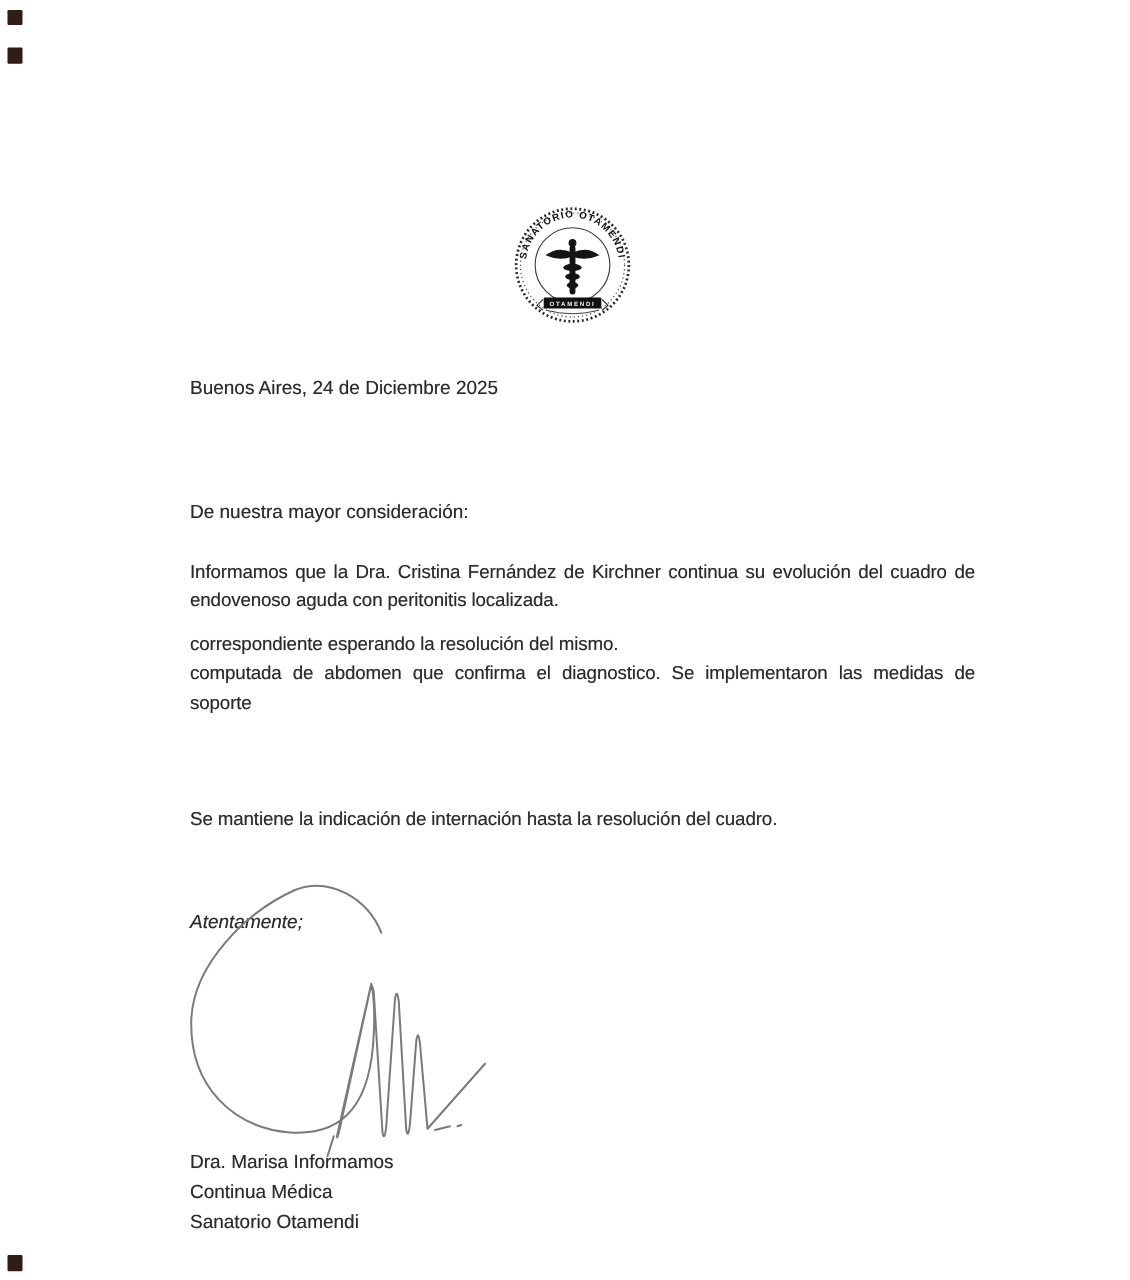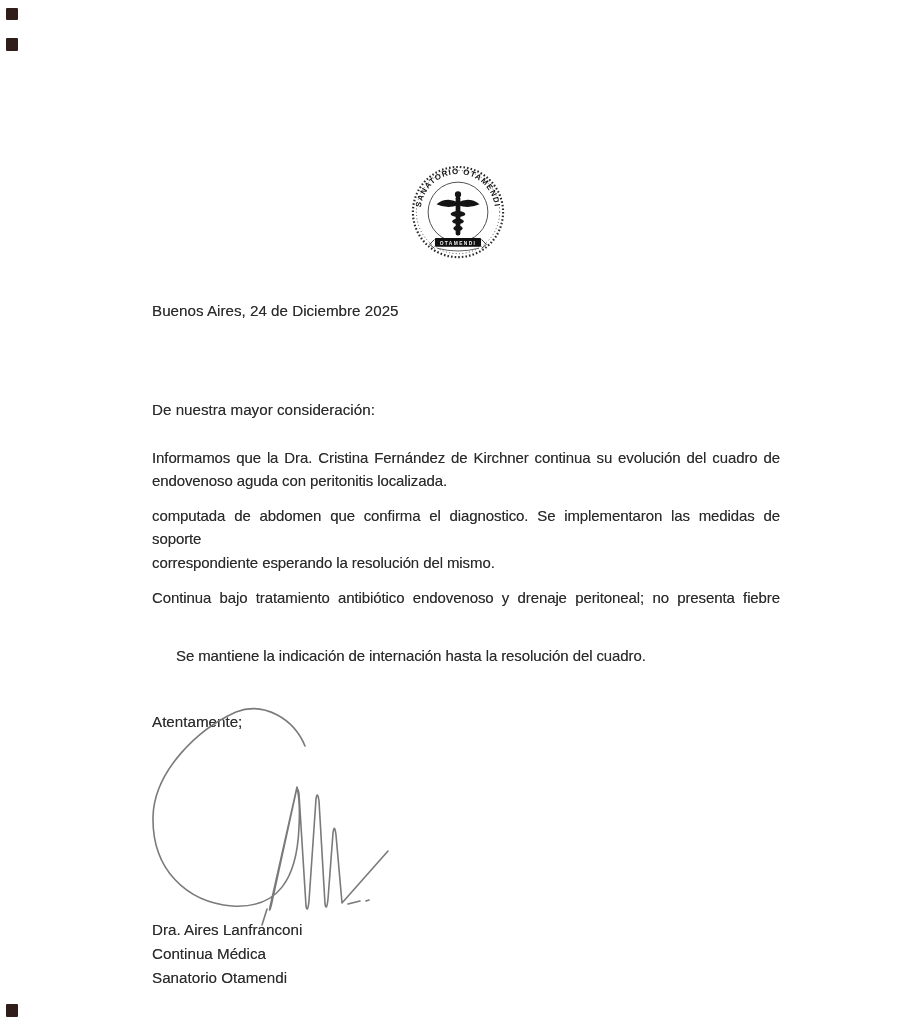--- a/index.html
+++ b/index.html
@@ -18,27 +18,27 @@
   .mark-3{top:1004px;height:13px;}
 
   
   .seal{position:absolute;left:409px;top:161px;width:98px;height:106px;}
 
   
   .tline{position:absolute;left:152px;font-size:15.2px;white-space:nowrap;
          text-shadow:0 0 0.6px rgba(45,45,45,0.55);}
   .date{top:302px;text-align:center;}
   .salutation{top:377px;margin-top:24px;}
-  .closing{top:713px;}
+  .closing{top:729px;font-style:italic;}
 
   .para{position:absolute;left:152px;width:628px;}
   .p1{top:446px;}
   .p2{top:504px;}
   .p3{top:586px;}
-  .p4{top:644px;margin-left:24px;}
+  .p4{top:644px;}
   .ln{font-size:15px;line-height:23.4px;letter-spacing:-0.1px;text-align:left;
       text-shadow:0 0 0.6px rgba(45,45,45,0.55);}
   .ln.j{text-align:justify;text-align-last:justify;}
 
   .signature{position:absolute;left:136px;top:699px;width:260px;height:232px;}
 
   .signer{position:absolute;left:152px;top:918px;font-size:15.2px;line-height:23.8px;
           text-shadow:0 0 0.6px rgba(45,45,45,0.55);}
 </style>
 </head>
@@ -79,26 +79,25 @@
   <div class="tline date">Buenos Aires, 24 de Diciembre 2025</div>
 
   <div class="tline salutation">De nuestra mayor consideración:</div>
 
   <div class="para p1">
     <div class="ln j">Informamos que la Dra. Cristina Fernández de Kirchner continua su evolución del cuadro de</div>
     <div class="ln">endovenoso aguda con peritonitis localizada.</div>
   </div>
 
   <div class="para p2">
+    <div class="ln">correspondiente esperando la resolución del mismo.</div>
     <div class="ln j">computada de abdomen que confirma el diagnostico. Se implementaron las medidas de soporte</div>
-    <div class="ln">correspondiente esperando la resolución del mismo.</div>
   </div>
 
   <div class="para p3">
-    <div class="ln j">Continua bajo tratamiento antibiótico endovenoso y drenaje peritoneal; no presenta fiebre</div>
   </div>
 
   <div class="para p4">
     <div class="ln">Se mantiene la indicación de internación hasta la resolución del cuadro.</div>
   </div>
 
   <div class="tline closing">Atentamente;</div>
 
   <svg class="signature" viewBox="0 0 260 232">
     <path d="M 169,47
@@ -120,18 +119,18 @@
              L 197,134
              C 198,127 199,128 200,136
              L 206,204
              L 252,152
              M 131,210 L 126,226
              M 212,205 L 224,202
              M 230,202 L 233,201" fill="none" stroke="#7a7a7a" stroke-width="1.6" stroke-linecap="round" stroke-linejoin="round"></path>
   </svg>
 
   <div class="signer">
-    <div>Dra. Aires Lanfranconi</div>
+    <div>Dra. Marisa Informamos</div>
     <div>Continua Médica</div>
     <div>Sanatorio Otamendi</div>
   </div>
 
 </div>
 
 </body></html>

